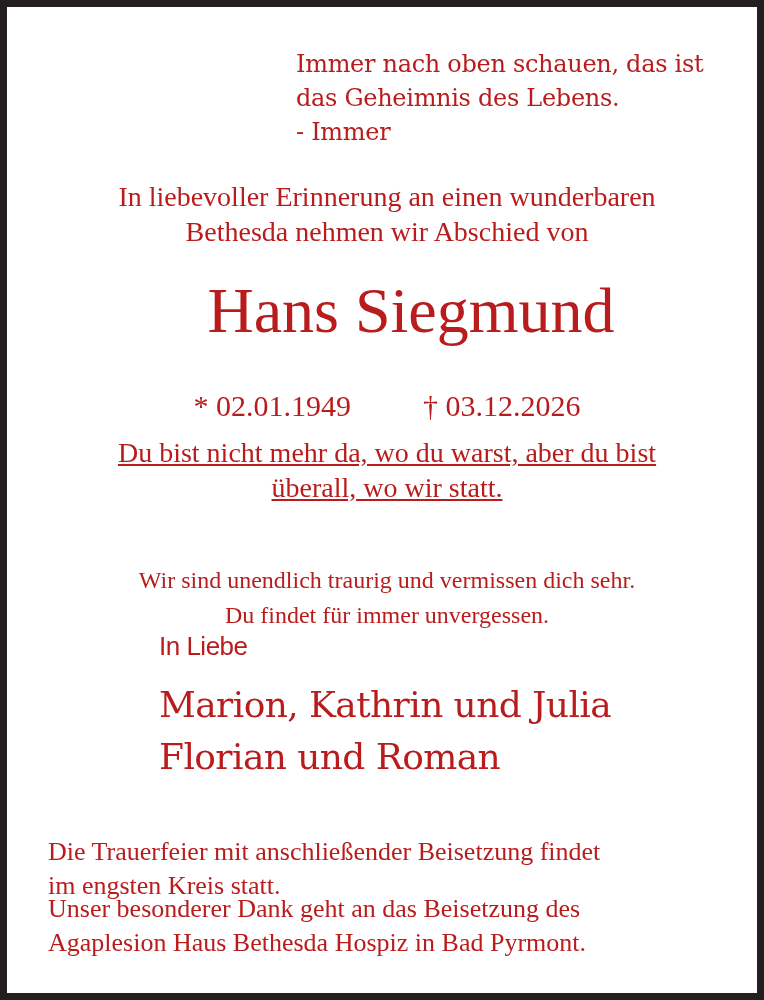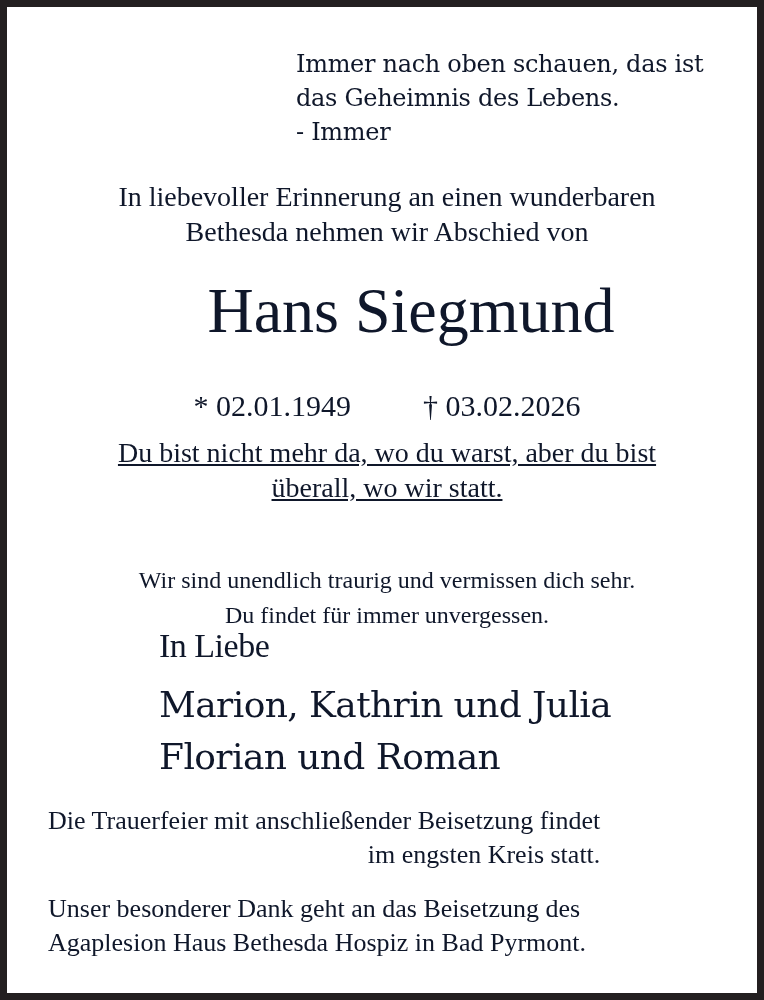--- a/index.html
+++ b/index.html
@@ -7,21 +7,21 @@
       width: 764px; height: 1000px;
       background: #231f20;
       position: relative;
       overflow: hidden;
     }
     .page {
       position: absolute;
       left: 7px; top: 7px;
       width: 750px; height: 986px;
       background: #ffffff;
-      color: #0f172a;
+      color: #b91c1c;
       font-family: "DejaVu Serif", "Liberation Serif", serif;
     }
     .abs { position: absolute; white-space: nowrap; }
     .quote {
       left: 289px; top: 40px;
       font-size: 24px; line-height: 34px;
       letter-spacing: -0.3px;
     }
     .condensed {
       font-family: "Liberation Serif", "DejaVu Serif", serif;
@@ -38,35 +38,35 @@
     }
     .dates {
       top: 363px; font-size: 30px; line-height: 36px;
     }
     .dates span { display: inline-block; margin-top: 18px; }
     .dates .born { margin-right: 72px; }
     .verse1 { top: 428px; font-size: 28px; line-height: 35px; text-decoration: underline; }
     .verse2 { top: 556px; font-size: 24px; line-height: 35px; }
     .love-label {
       left: 152px; top: 623px;
-      font-size: 34px; line-height: 32px;
-      font-family: Liberation Serif, serif;
+      font-size: 26px; line-height: 32px;
+      font-family: Liberation Sans, sans-serif;
       letter-spacing: -0.5px;
     }
     .family {
       left: 152px; top: 672px;
       font-size: 36px; line-height: 52px;
       font-family: "DejaVu Serif", serif;
       letter-spacing: -0.6px;
     }
     .notice {
       left: 41px; font-size: 26px; line-height: 34px;
       font-family: "Liberation Serif", serif;
     }
-    .notice1 { top: 797px; text-align: right; }
+    .notice1 { top: 828px; }
     .notice2 { top: 885px; }
   </style>
 </head>
 <body>
 
 <div class="page">
 
   <div class="abs quote">
     <div>Immer nach oben schauen, das ist</div>
     <div>das Geheimnis des Lebens.</div>
@@ -74,21 +74,21 @@
   </div>
 
   <div class="abs center intro condensed">
     <div>In liebevoller Erinnerung an einen wunderbaren</div>
     <div>Bethesda nehmen wir Abschied von</div>
   </div>
 
   <div class="abs center name condensed">Hans Siegmund</div>
 
   <div class="abs center dates condensed">
-    <span class="born">* 02.01.1949</span><span class="died">† 03.02.2026</span>
+    <span class="born">* 02.01.1949</span><span class="died">† 03.12.2026</span>
   </div>
 
   <div class="abs center verse1 condensed">
     <div>Du bist nicht mehr da, wo du warst, aber du bist</div>
     <div>überall, wo wir statt.</div>
   </div>
 
   <div class="abs center verse2 condensed">
     <div>Wir sind unendlich traurig und vermissen dich sehr.</div>
     <div>Du findet für immer unvergessen.</div>

